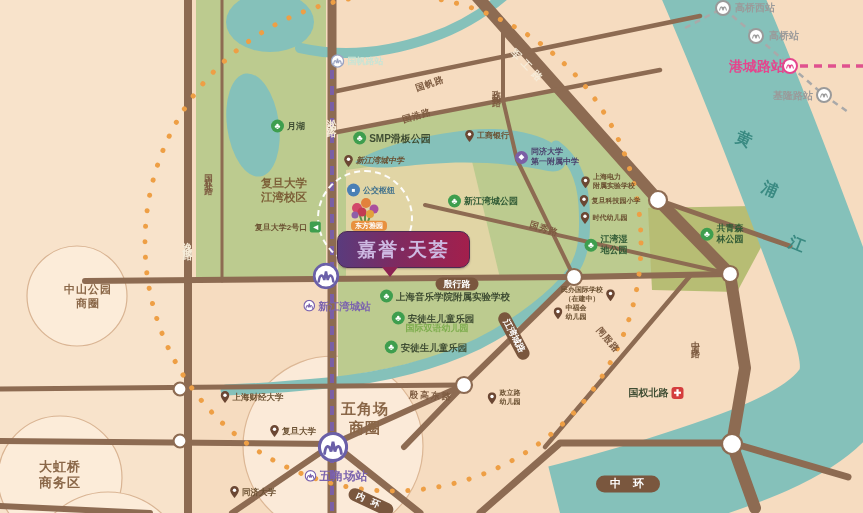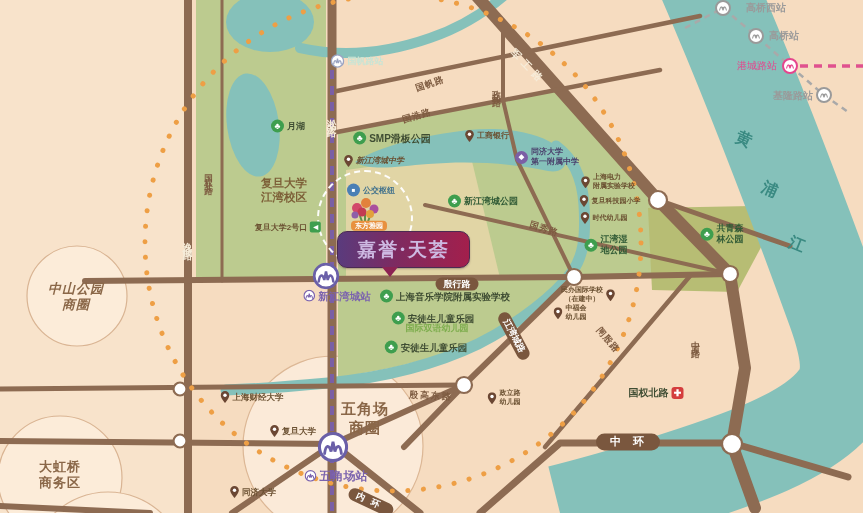--- a/index.html
+++ b/index.html
@@ -13,23 +13,23 @@
   .lbl .txt > div{line-height:1.25;}
   .ta-c .txt{text-align:center;}
   .district{color:#8a6748;font-weight:bold;text-align:center;letter-spacing:1px;}
   .district .txt,.campus .txt{text-align:center;}
   .campus{color:#7d6038;font-weight:bold;}
   .roadname{color:#7d5b40;font-weight:bold;font-size:9px;letter-spacing:1px;}
   .v .txt{writing-mode:vertical-rl;letter-spacing:4px;}
   .road-white{color:#f6ecd9;font-weight:bold;font-size:10px;}
   .badge{background:#7a573e;color:#fff;border-radius:9px;padding:1px 8px;
          font-size:9px;font-weight:bold;}
-  .badge-lg{font-size:11px;padding:2px 4px 2px 14px;border-radius:10px;}
+  .badge-lg{font-size:11px;padding:2px 4px 2px 14px;border-radius:10px;margin-top:42px;}
   .st-gray{color:#9a9a9a;font-weight:bold;font-size:10px;}
-  .st-pink{color:#e5458d;font-weight:normal;font-size:10px;}
+  .st-pink{color:#e5458d;font-weight:bold;font-size:14px;}
   .st-purple{color:#7b63ae;font-weight:bold;font-size:11px;}
   .st-teal{color:#c9e4d4;font-weight:bold;font-size:9px;}
   .poi-dark{color:#3f4d33;font-weight:bold;font-size:10px;}
   .poi-small{color:#6b5132;font-weight:bold;font-size:8px;}
   .poi-purple{color:#4a3f6b;font-weight:bold;font-size:8px;}
   .poi-bus{color:#41718c;font-weight:bold;font-size:8px;align-items:center;}
   .park-label{color:#315b36;font-weight:bold;font-size:9px;}
   .poi-light{color:#7fae4f;font-weight:bold;font-size:9px;}
   .river-ch{color:#3a8a82;font-weight:bold;font-size:16px;}
   .tag-orange{background:#e8913f;color:#fff;border-radius:4px;padding:1px 4px;
@@ -154,21 +154,21 @@
     <circle cx="15" cy="16" r="4.5" fill="#c23a52"></circle>
     <circle cx="23" cy="18" r="4" fill="#e2a13c"></circle>
     <circle cx="8" cy="19" r="3.5" fill="#8e5fa8"></circle>
   </svg>
 
   <div class="project-badge">
     <span>嘉誉·天荟</span>
   </div>
 
   <div id="labels">
-      <div class="lbl st-gray" style="left: 755px; top: 8px; margin-left: 11px;">
+      <div class="lbl st-gray" style="left: 755px; top: 8px;">
         <span class="txt">高桥西站</span>
       </div>
       <div class="lbl st-gray" style="left: 784px; top: 36px;">
         <span class="txt">高桥站</span>
       </div>
       <div class="lbl st-pink" style="left: 757px; top: 66px;">
         <span class="txt">港城路站</span>
       </div>
       <div class="lbl st-gray" style="left: 793px; top: 96px;">
         <span class="txt">基隆路站</span>
@@ -237,21 +237,21 @@
         <span class="txt">国帆路站</span>
       </div>
       <div class="lbl " style="left: 326px; top: 276px;">
         <span class="ic">
           <svg width="27" height="27" viewBox="0 0 24 24">
             <circle cx="12" cy="12" r="10.5" fill="#fff" stroke="#6a5fa8" stroke-width="2.4"></circle>
             <path d="M5.5 17c1-7 3.5-7 5-1.5L12 8l1.5 7.5c1.5-5.5 4-5.5 5 1.5" fill="none" stroke="#6a5fa8" stroke-width="2.2" stroke-linecap="round"></path>
           </svg>
         </span>
       </div>
-      <div class="lbl st-purple" style="left: 337px; top: 296px; font-size: 10.5px;">
+      <div class="lbl st-purple" style="left: 337px; top: 306px; font-size: 10.5px;">
         <span class="ic">
           <svg width="12" height="12" viewBox="0 0 24 24">
             <circle cx="12" cy="12" r="10.5" fill="#fff" stroke="#7b63ae" stroke-width="2.4"></circle>
             <path d="M5.5 17c1-7 3.5-7 5-1.5L12 8l1.5 7.5c1.5-5.5 4-5.5 5 1.5" fill="none" stroke="#7b63ae" stroke-width="2.2" stroke-linecap="round"></path>
           </svg>
         </span>
         <span class="txt">新江湾城站</span>
       </div>
       <div class="lbl " style="left: 333px; top: 447px;">
         <span class="ic">
@@ -263,21 +263,21 @@
       </div>
       <div class="lbl st-purple" style="left: 336px; top: 476px; font-size: 12px;">
         <span class="ic">
           <svg width="12" height="12" viewBox="0 0 24 24">
             <circle cx="12" cy="12" r="10.5" fill="#fff" stroke="#7b63ae" stroke-width="2.4"></circle>
             <path d="M5.5 17c1-7 3.5-7 5-1.5L12 8l1.5 7.5c1.5-5.5 4-5.5 5 1.5" fill="none" stroke="#7b63ae" stroke-width="2.2" stroke-linecap="round"></path>
           </svg>
         </span>
         <span class="txt">五角场站</span>
       </div>
-      <div class="lbl district" style="left: 76px; top: 297px; font-size: 13px; font-style: italic;">
+      <div class="lbl district" style="left: 88px; top: 297px; font-size: 11px;">
         <span class="txt">
           <div>中山公园</div>
           <div>商圈</div>
         </span>
       </div>
       <div class="lbl district" style="left: 60px; top: 475px; font-size: 13px;">
         <span class="txt">
           <div>大虹桥</div>
           <div>商务区</div>
         </span>

